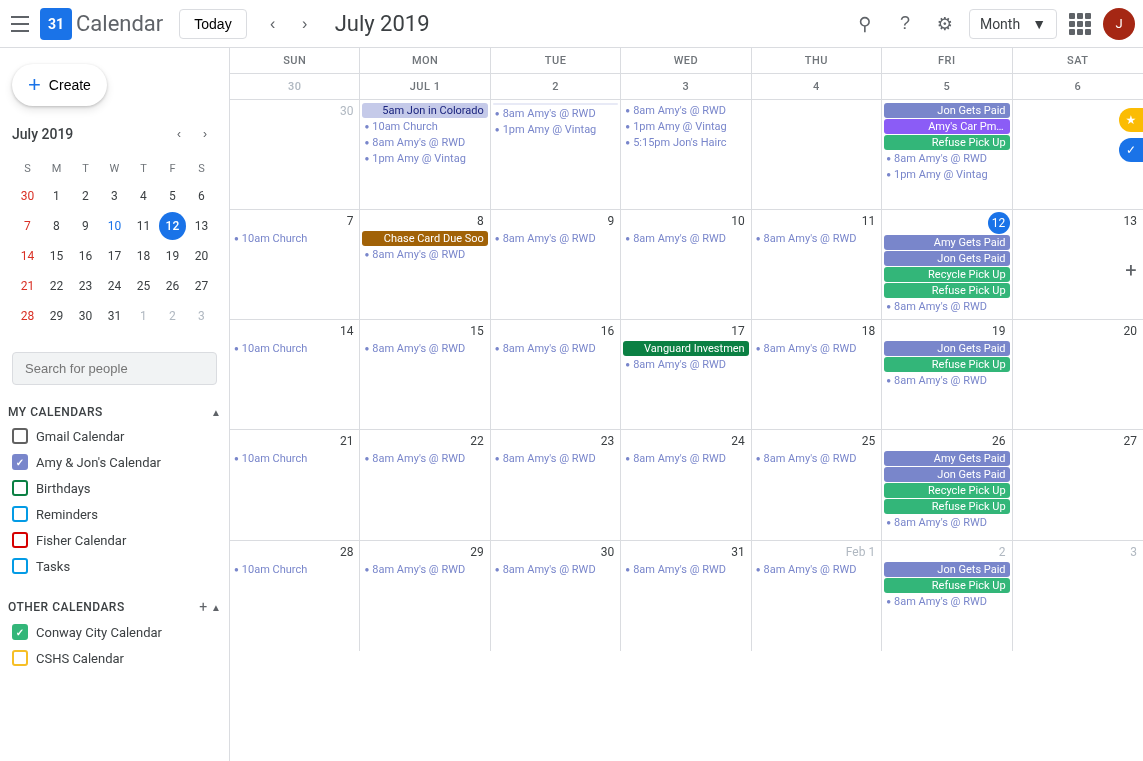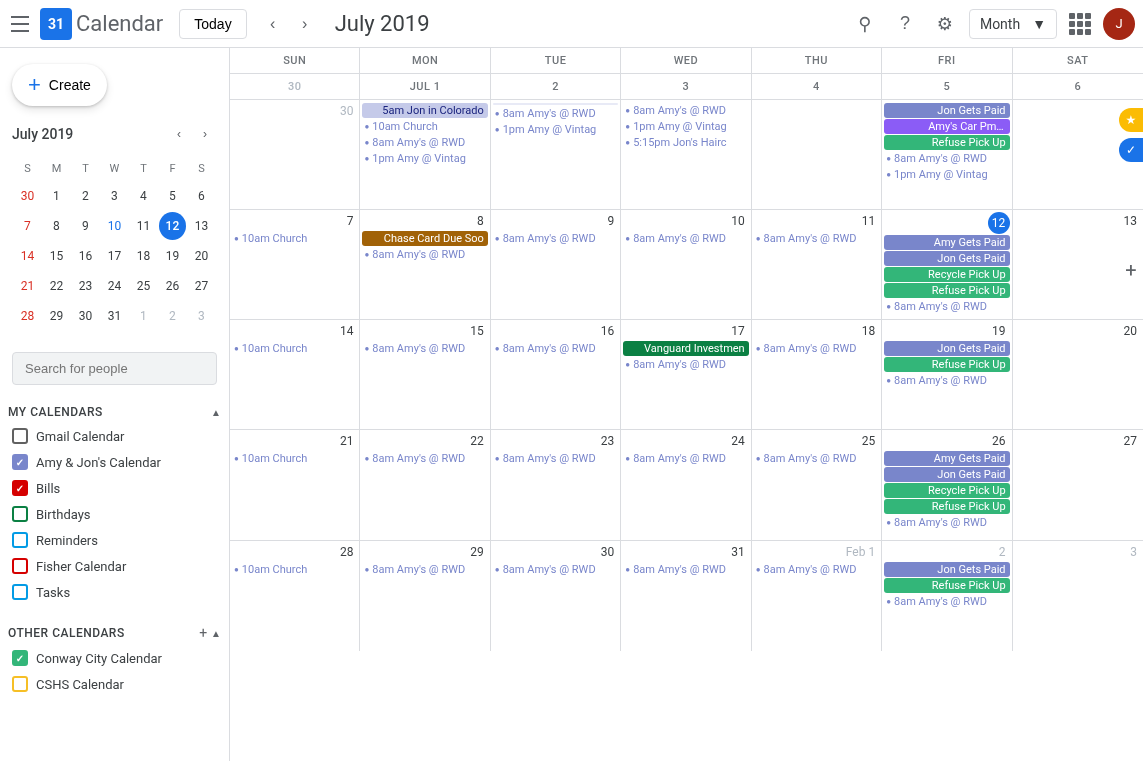--- a/index.html
+++ b/index.html
@@ -235,24 +235,20 @@
 
       <div class="cal-item">
         <div class="cal-checkbox" style="border-color:#616161; background: transparent;"></div>
         <span class="cal-item-label">Gmail Calendar</span>
       </div>
       <div class="cal-item">
         <div class="cal-checkbox checked" style="border-color:#7986cb; background: #7986cb;"></div>
         <span class="cal-item-label">Amy &amp; Jon's Calendar</span>
       </div>
       <div class="cal-item">
-        <div class="cal-checkbox checked" style="border-color:#d50000; background: #d50000;"></div>
-        <span class="cal-item-label">Bills</span>
-      </div>
-      <div class="cal-item">
         <div class="cal-checkbox" style="border-color:#0b8043; background: transparent;"></div>
         <span class="cal-item-label">Birthdays</span>
       </div>
       <div class="cal-item">
         <div class="cal-checkbox" style="border-color:#039be5; background: transparent;"></div>
         <span class="cal-item-label">Reminders</span>
       </div>
       <div class="cal-item">
         <div class="cal-checkbox" style="border-color:#d50000; background: transparent;"></div>
         <span class="cal-item-label">Fisher Calendar</span>

